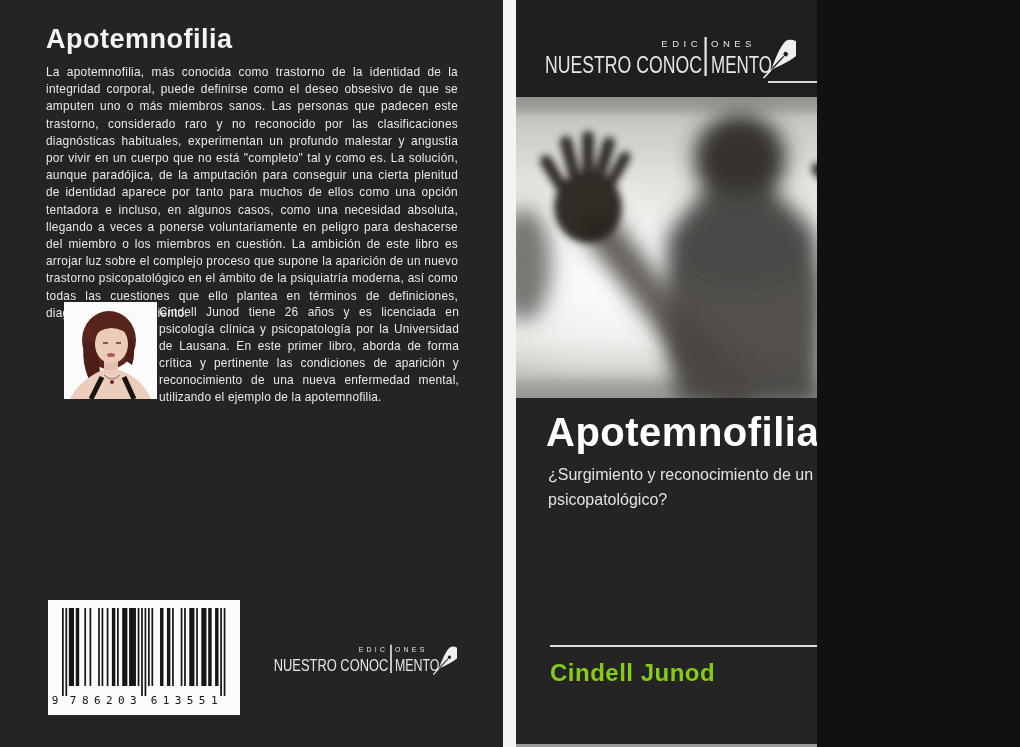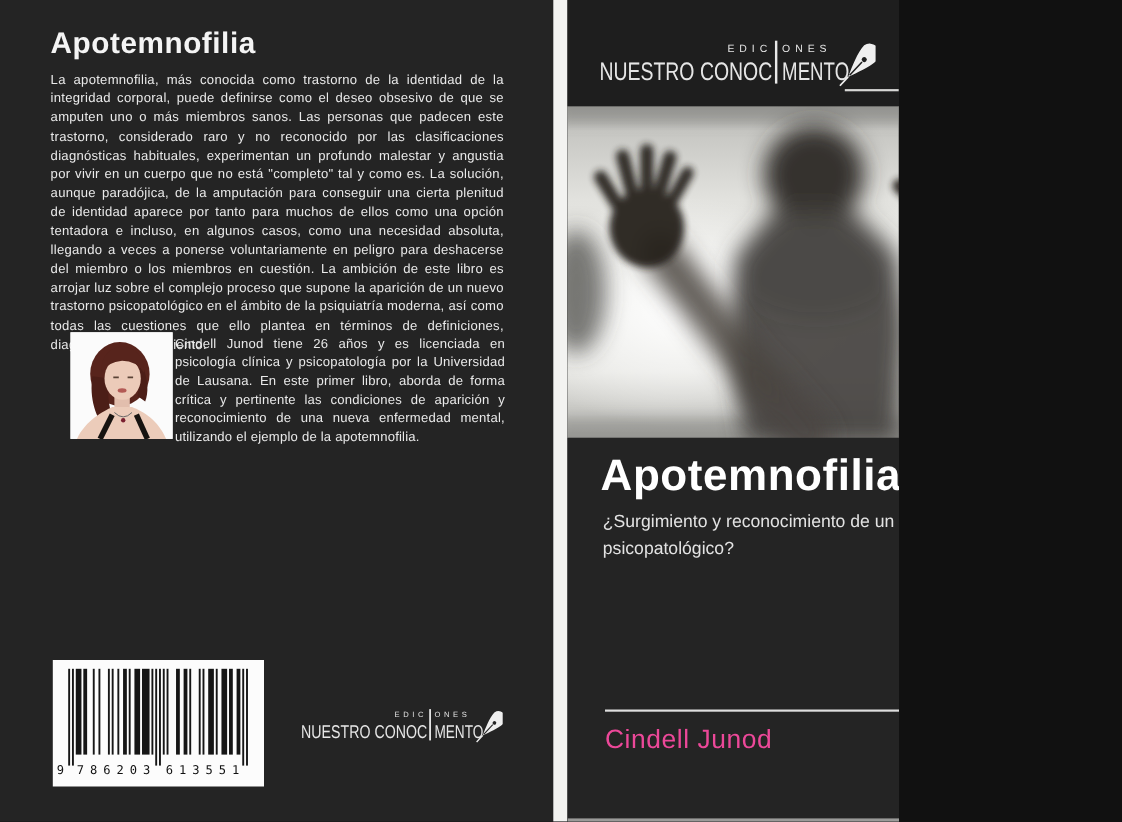--- a/index.html
+++ b/index.html
@@ -48,22 +48,22 @@
       radial-gradient(260px 170px at 88% 52%, rgba(255,255,255,.80), rgba(255,255,255,0) 70%),
       linear-gradient(180deg,#989894 0%,#c6c6c2 7%,#e2e2de 28%,#ebebe7 55%,#e4e4e0 80%,#c6c6c2 93%,#9c9c98 100%);}
   .photo svg{display:block;width:504px;height:301px;}
 
   .front-bottom{position:absolute;left:0;top:398px;width:504px;height:349px;background:#242424;}
   .front-title{position:absolute;left:30px;top:12px;font-size:40px;font-weight:bold;
                color:#ffffff;letter-spacing:.5px;}
   .front-subtitle{position:absolute;left:32px;top:64px;width:452px;margin:0;
                   font-size:16px;line-height:25px;color:#e3e3e3;}
   .rule{position:absolute;left:34px;top:247px;width:420px;height:2px;background:#dedede;}
-  .front-author{position:absolute;left:34px;top:261px;font-size:24px;font-weight:normal;
-                color:#ec4899;letter-spacing:.5px;}
+  .front-author{position:absolute;left:34px;top:261px;font-size:24px;font-weight:bold;
+                color:#84cc16;letter-spacing:.5px;}
   .bottom-edge{position:absolute;left:0;bottom:0;width:504px;height:3px;background:#b9b9b7;opacity:.8;}
 </style>
 </head>
 <body>
 
 <div class="book">
 
   <div class="back-cover">
     <div class="back-title">Apotemnofilia</div>
     <p class="blurb">La apotemnofilia, más conocida como trastorno de la identidad de la integridad corporal, puede definirse como el deseo obsesivo de que se amputen uno o más miembros sanos. Las personas que padecen este trastorno, considerado raro y no reconocido por las clasificaciones diagnósticas habituales, experimentan un profundo malestar y angustia por vivir en un cuerpo que no está "completo" tal y como es. La solución, aunque paradójica, de la amputación para conseguir una cierta plenitud de identidad aparece por tanto para muchos de ellos como una opción tentadora e incluso, en algunos casos, como una necesidad absoluta, llegando a veces a ponerse voluntariamente en peligro para deshacerse del miembro o los miembros en cuestión. La ambición de este libro es arrojar luz sobre el complejo proceso que supone la aparición de un nuevo trastorno psicopatológico en el ámbito de la psiquiatría moderna, así como todas las cuestiones que ello plantea en términos de definiciones, diagnóstico y tratamiento.</p>

